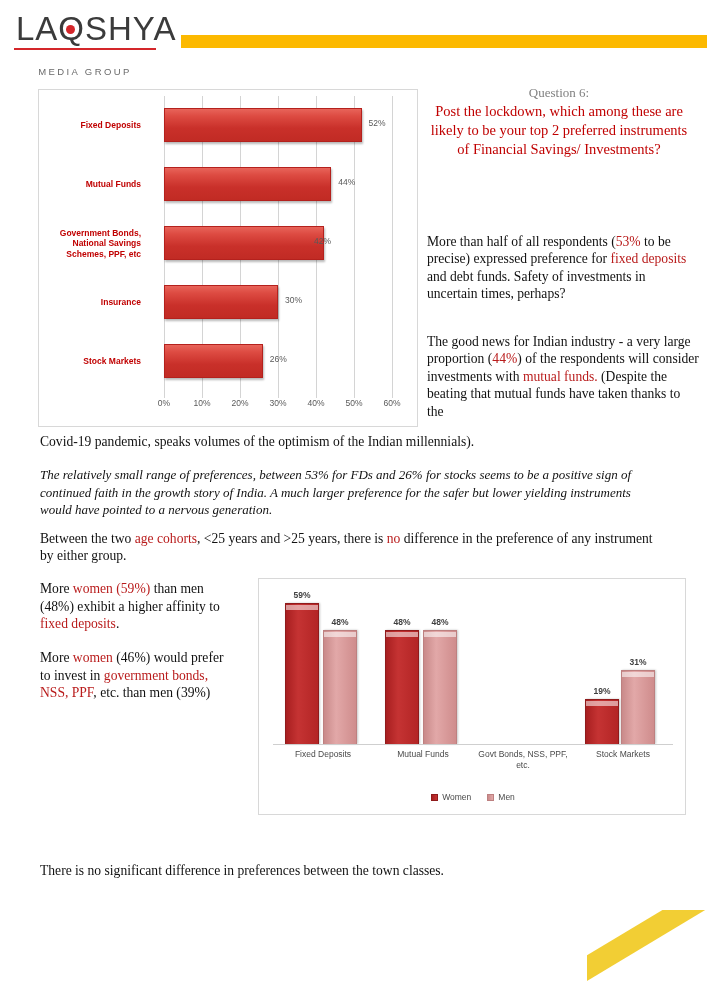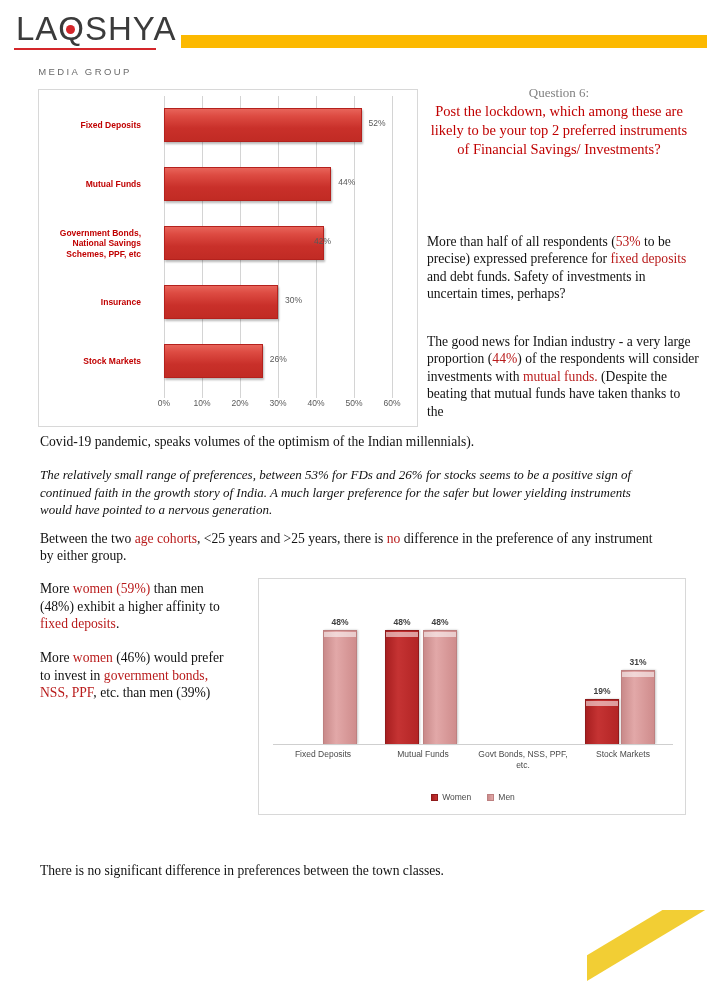--- a/index.html
+++ b/index.html
@@ -231,20 +231,26 @@
     More <span class="r">women (59%)</span> than men (48%) exhibit a higher affinity to <span class="r">fixed deposits</span>.
   </p>
   <p>
     More <span class="r">women</span> (46%) would prefer to invest in <span class="r">government bonds, NSS, PPF</span>, etc. than men (39%)
   </p>
 </div>
 
 <div class="chart2">
   <div class="c2-plot">
       <div class="c2-group" style="left: 0px; width: 100px;">
+        <div class="c2-bar women" style="left: 12px; height: 140.692px;">
+          <div class="fill" style="height: 140.692px;">
+            <div class="cap" style="top: 1px;"></div>
+          </div>
+          <div class="c2-val" style="bottom: 143.692px;">59%</div>
+        </div>
         <div class="c2-bar men" style="left: 50px; height: 114.462px;">
           <div class="fill" style="height: 114.462px;">
             <div class="cap" style="top: 1px;"></div>
           </div>
           <div class="c2-val" style="bottom: 117.462px;">48%</div>
         </div>
       </div>
       <div class="c2-group" style="left: 100px; width: 100px;">
         <div class="c2-bar women" style="left: 12px; height: 114.462px;">
           <div class="fill" style="height: 114.462px;">

